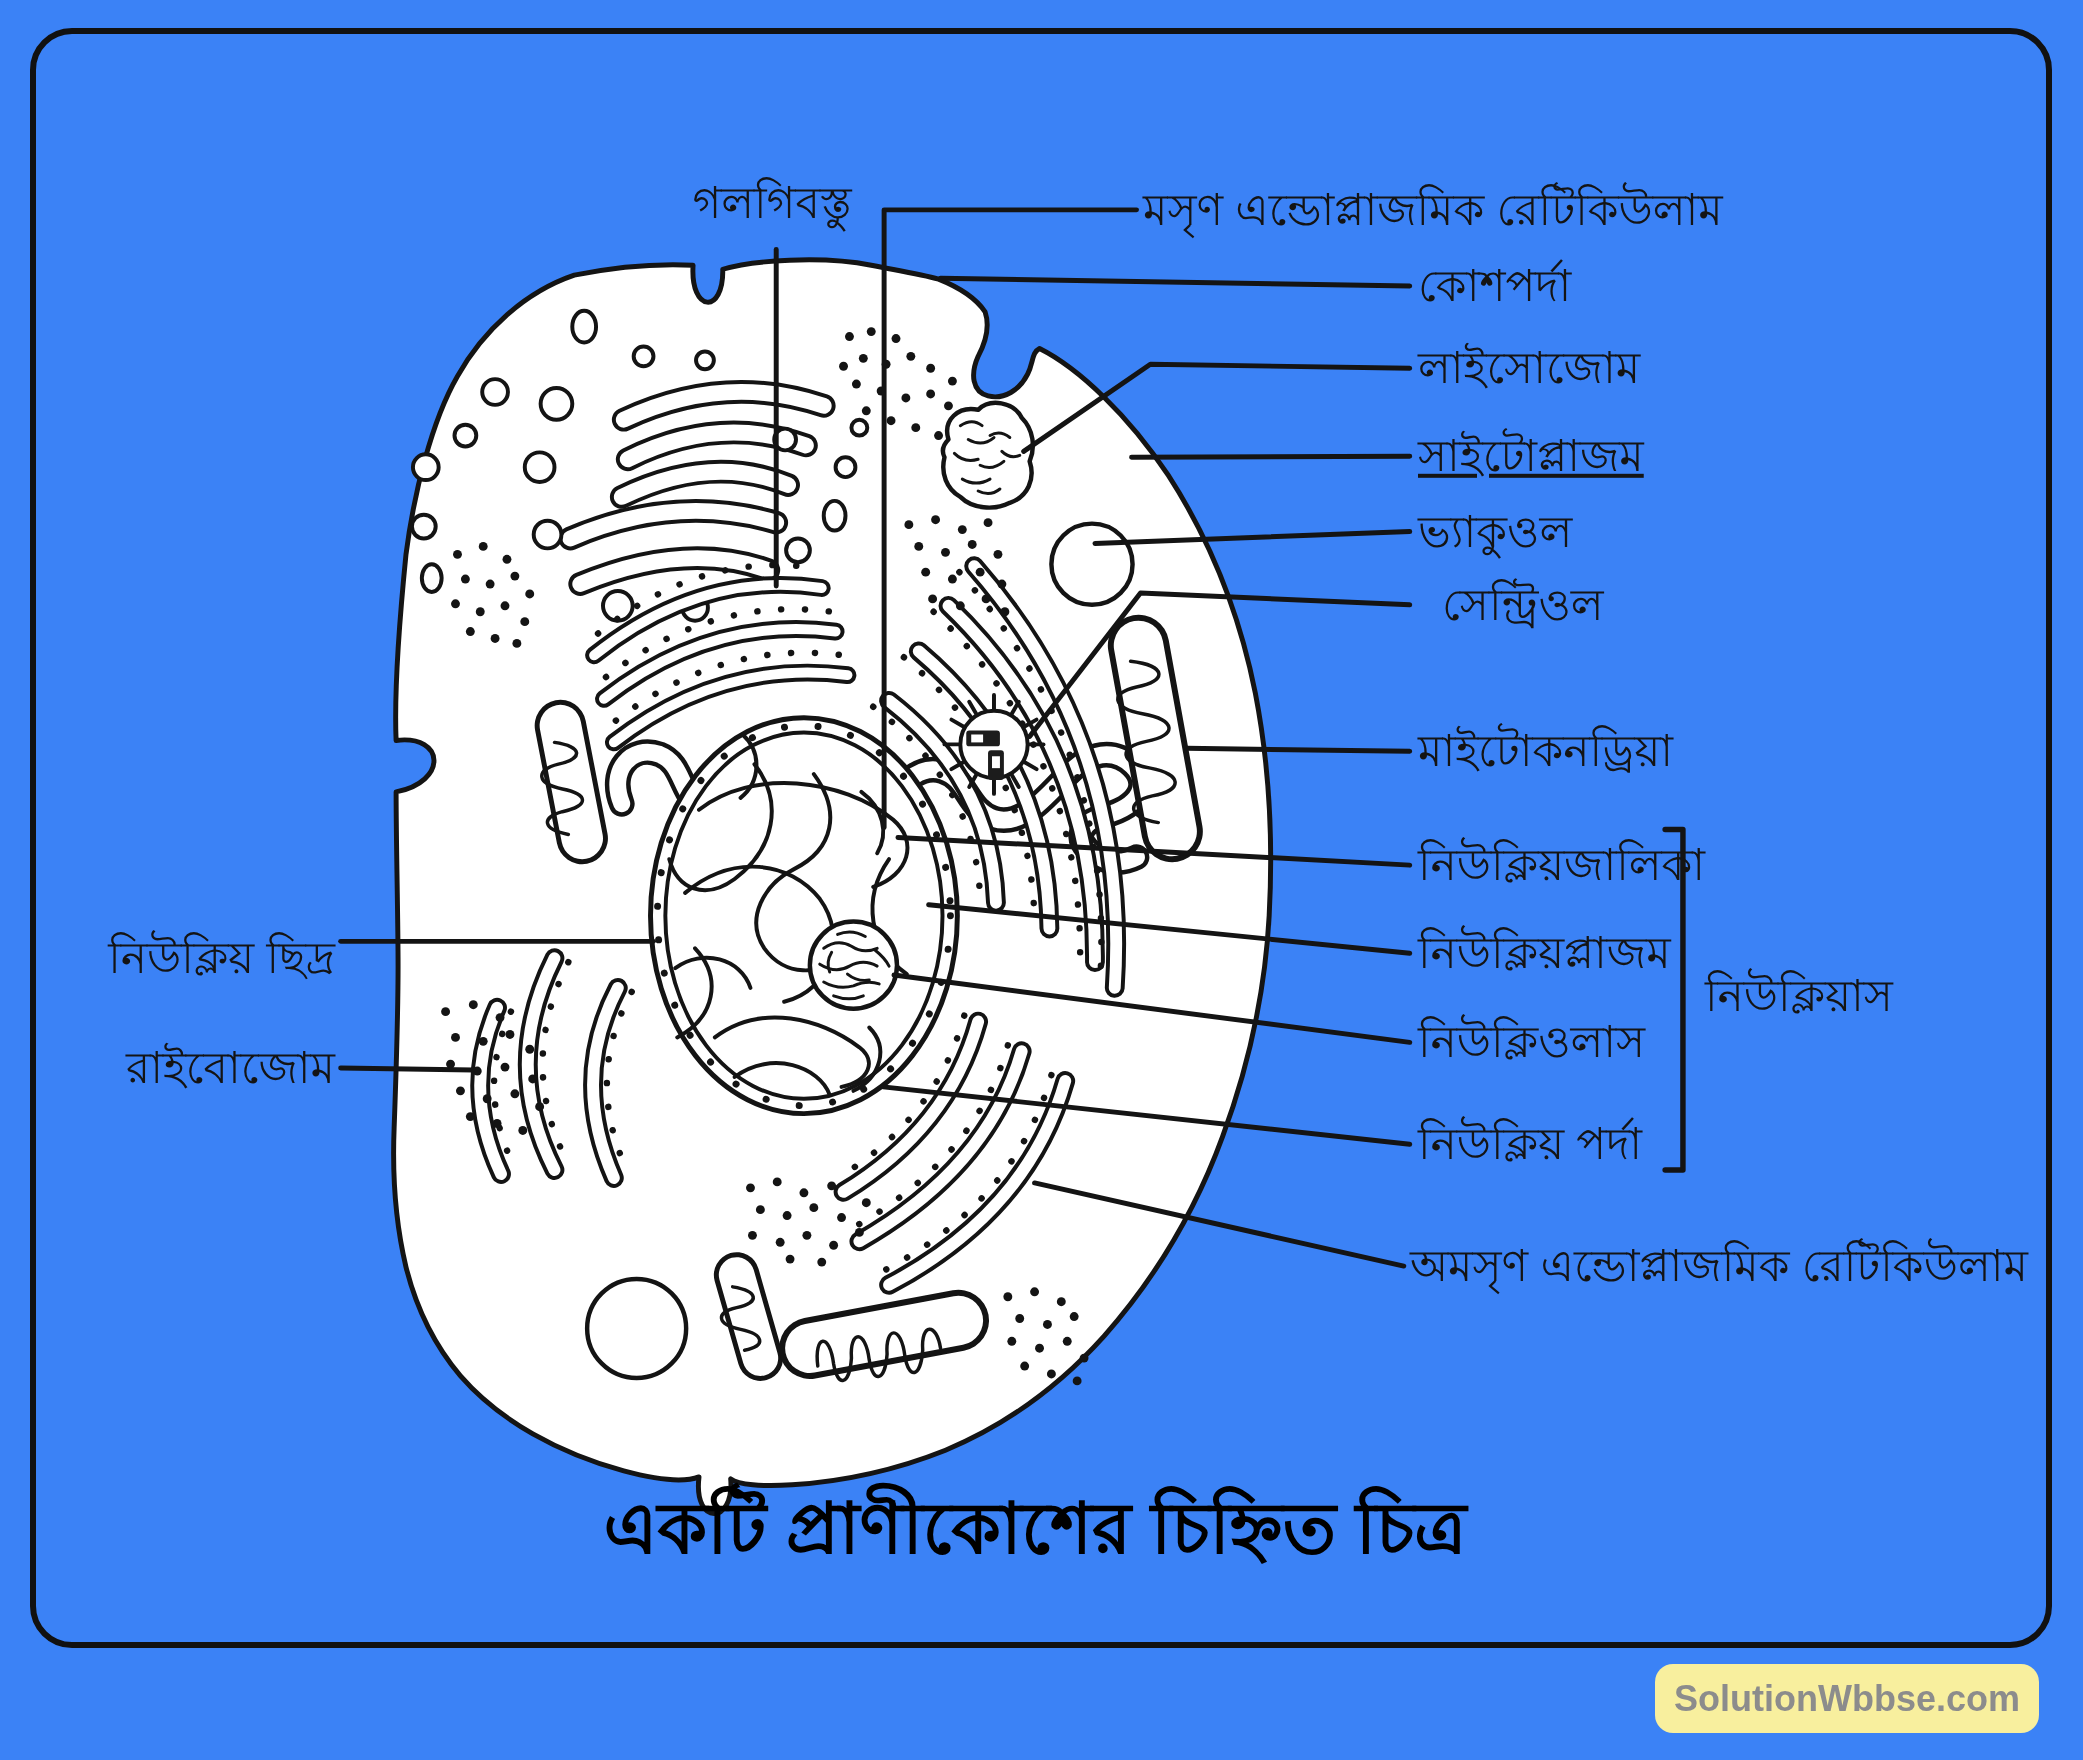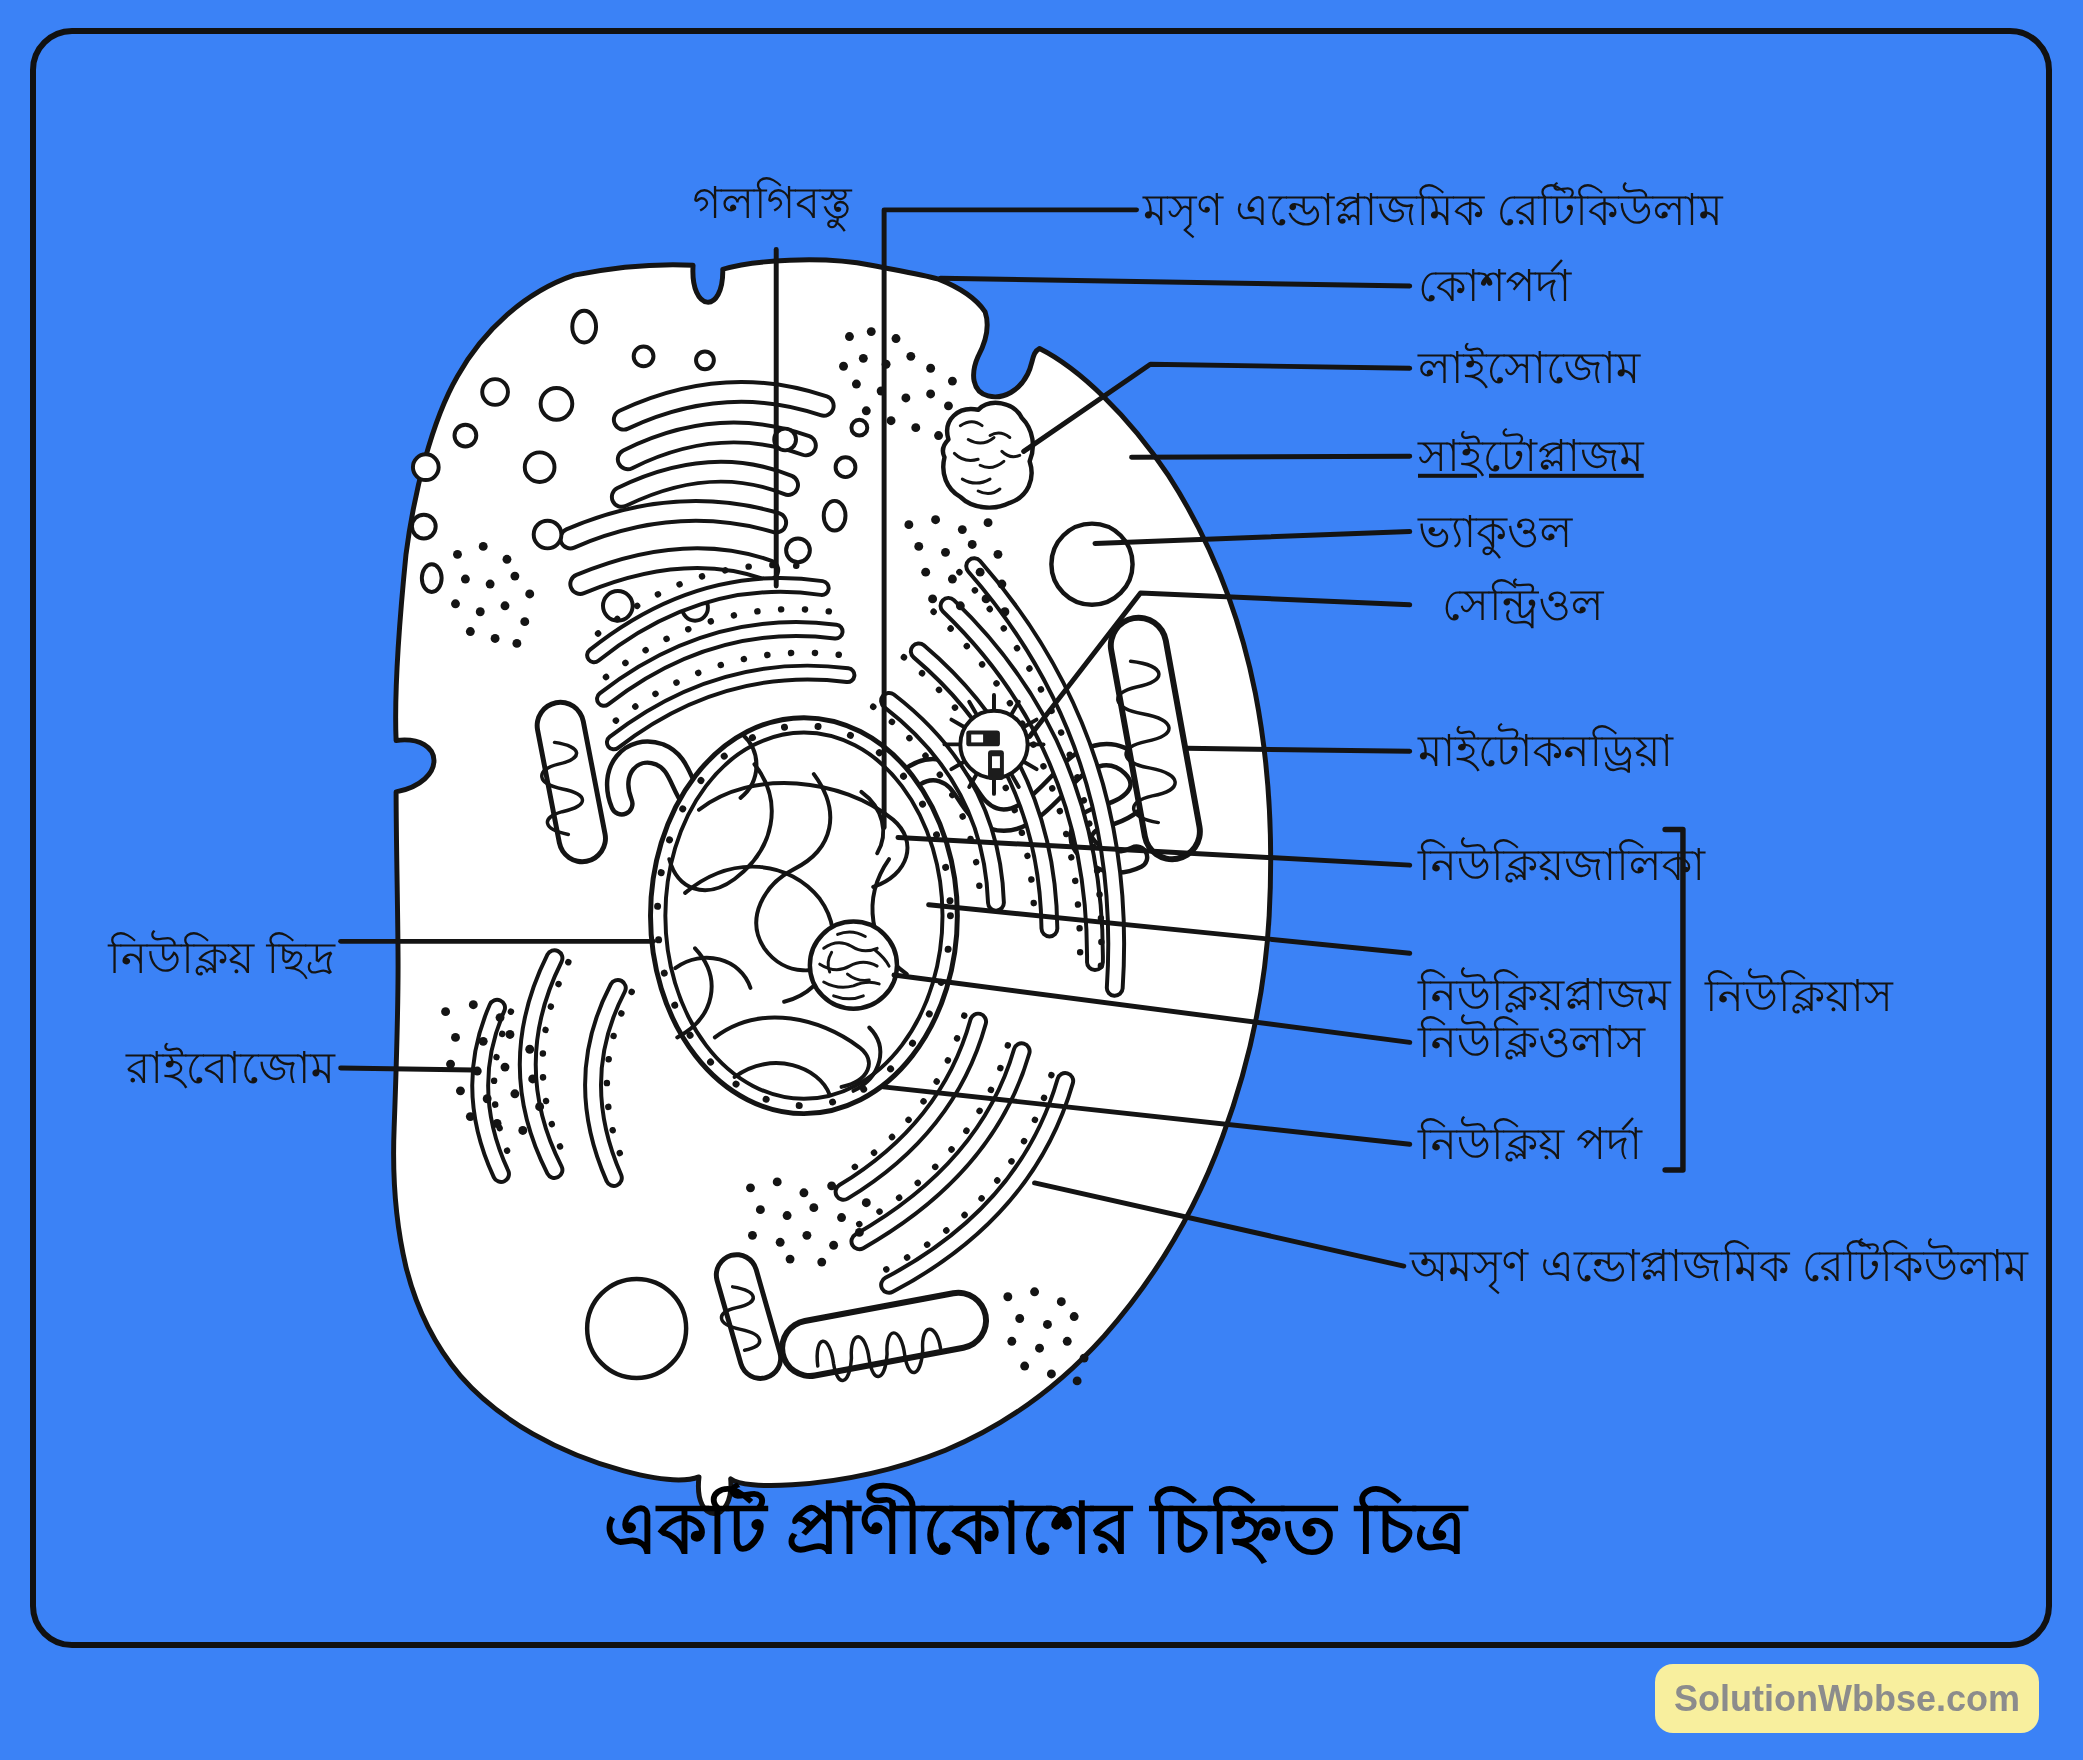--- a/index.html
+++ b/index.html
@@ -371,21 +371,21 @@
   <div class="lbl center" style="left:772px;top:203px;">গলগিবস্তু</div>
 
   <div class="lbl" style="left:1143px;top:210px;">মসৃণ এন্ডোপ্লাজমিক রেটিকিউলাম</div>
   <div class="lbl" style="left:1418px;top:286px;">কোশপর্দা</div>
   <div class="lbl" style="left:1418px;top:368px;">লাইসোজোম</div>
   <div class="lbl" style="left:1418px;top:456px;text-decoration:underline;">সাইটোপ্লাজম</div>
   <div class="lbl" style="left:1418px;top:532px;">ভ্যাকুওল</div>
   <div class="lbl" style="left:1418px;top:605px;margin-left:24px;">সেন্ট্রিওল</div>
   <div class="lbl" style="left:1418px;top:751px;">মাইটোকনড্রিয়া</div>
   <div class="lbl" style="left:1418px;top:865px;">নিউক্লিয়জালিকা</div>
-  <div class="lbl" style="left:1418px;top:953px;margin-top:42px;">নিউক্লিয়প্লাজম</div>
+  <div class="lbl" style="left:1418px;top:953px;">নিউক্লিয়প্লাজম</div>
   <div class="lbl" style="left:1418px;top:1042px;">নিউক্লিওলাস</div>
   <div class="lbl" style="left:1418px;top:1144px;">নিউক্লিয় পর্দা</div>
   <div class="lbl" style="left:1705px;top:996px;">নিউক্লিয়াস</div>
   <div class="lbl" style="left:1410px;top:1266px;">অমসৃণ এন্ডোপ্লাজমিক রেটিকিউলাম</div>
 
   <div class="lbl r" style="right:1748px;top:942px;margin-top:16px;">নিউক্লিয় ছিদ্র</div>
   <div class="lbl r" style="right:1748px;top:1068px;">রাইবোজোম</div>
 
   <div class="title">একটি প্রাণীকোশের চিহ্নিত চিত্র</div>
 

